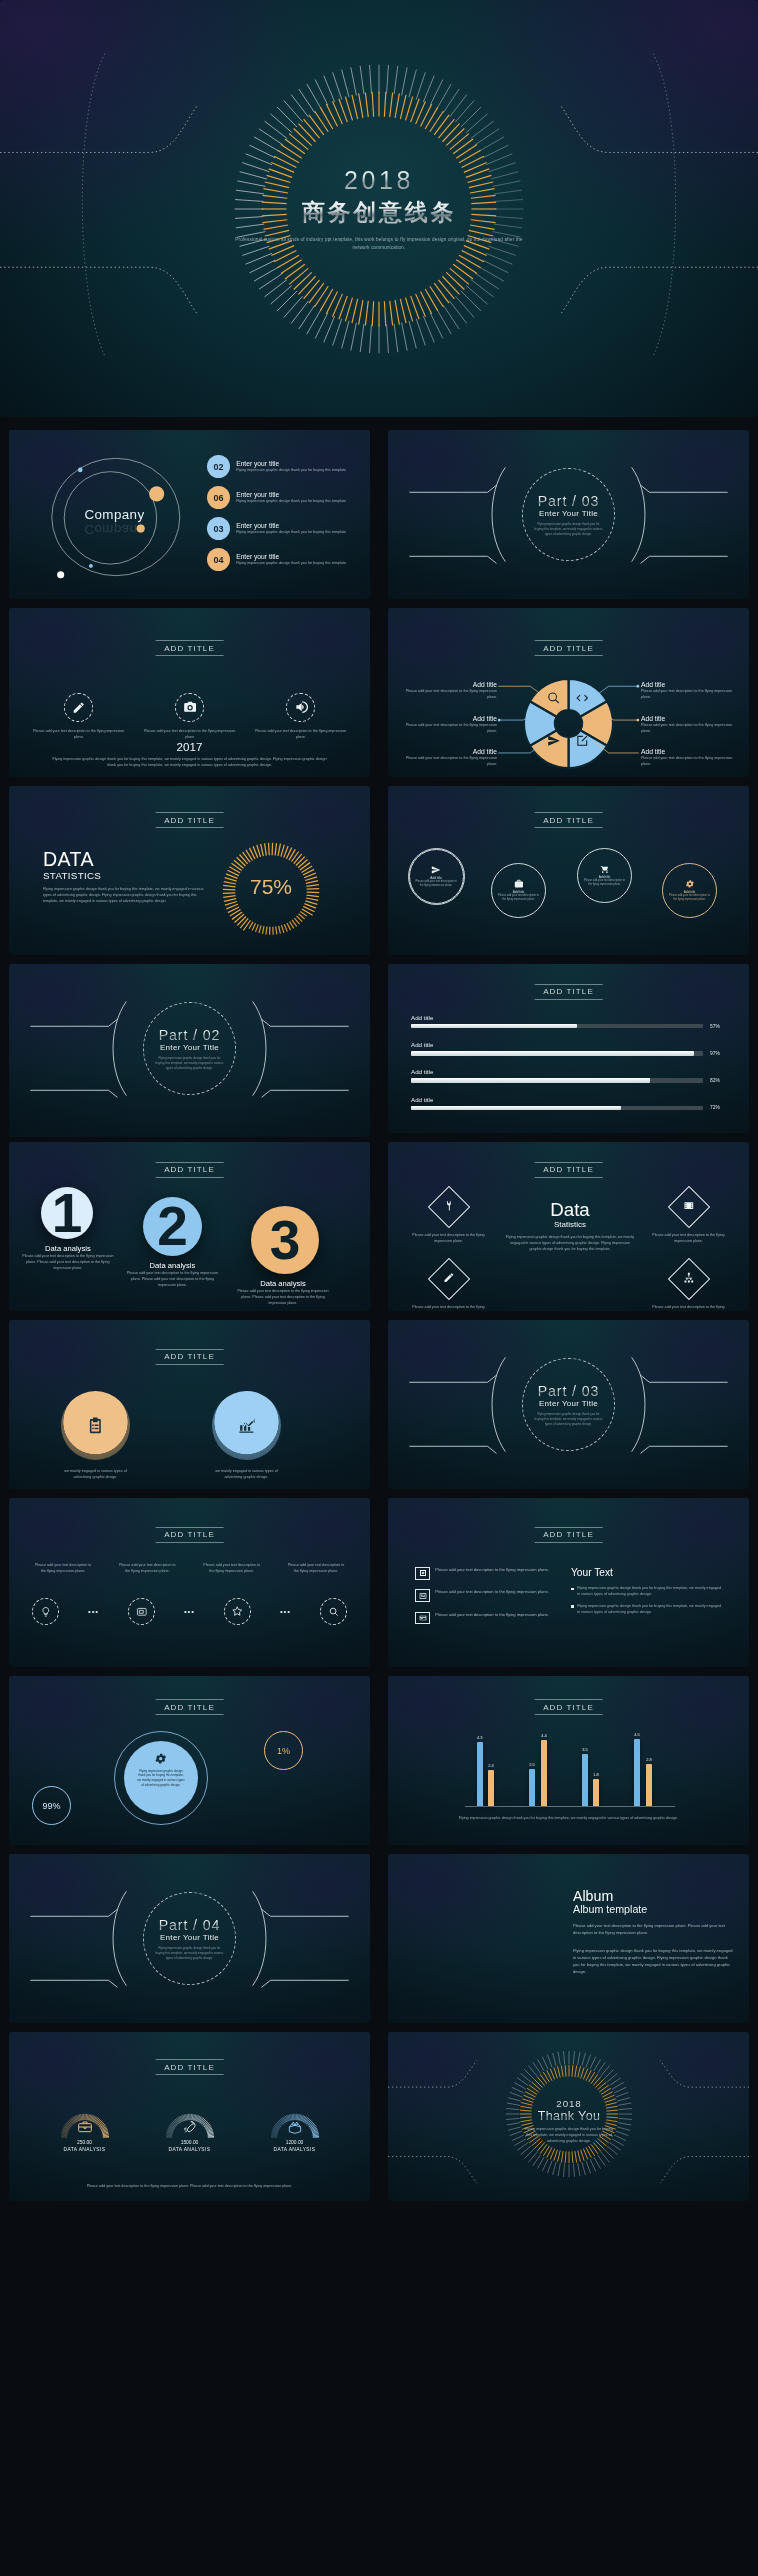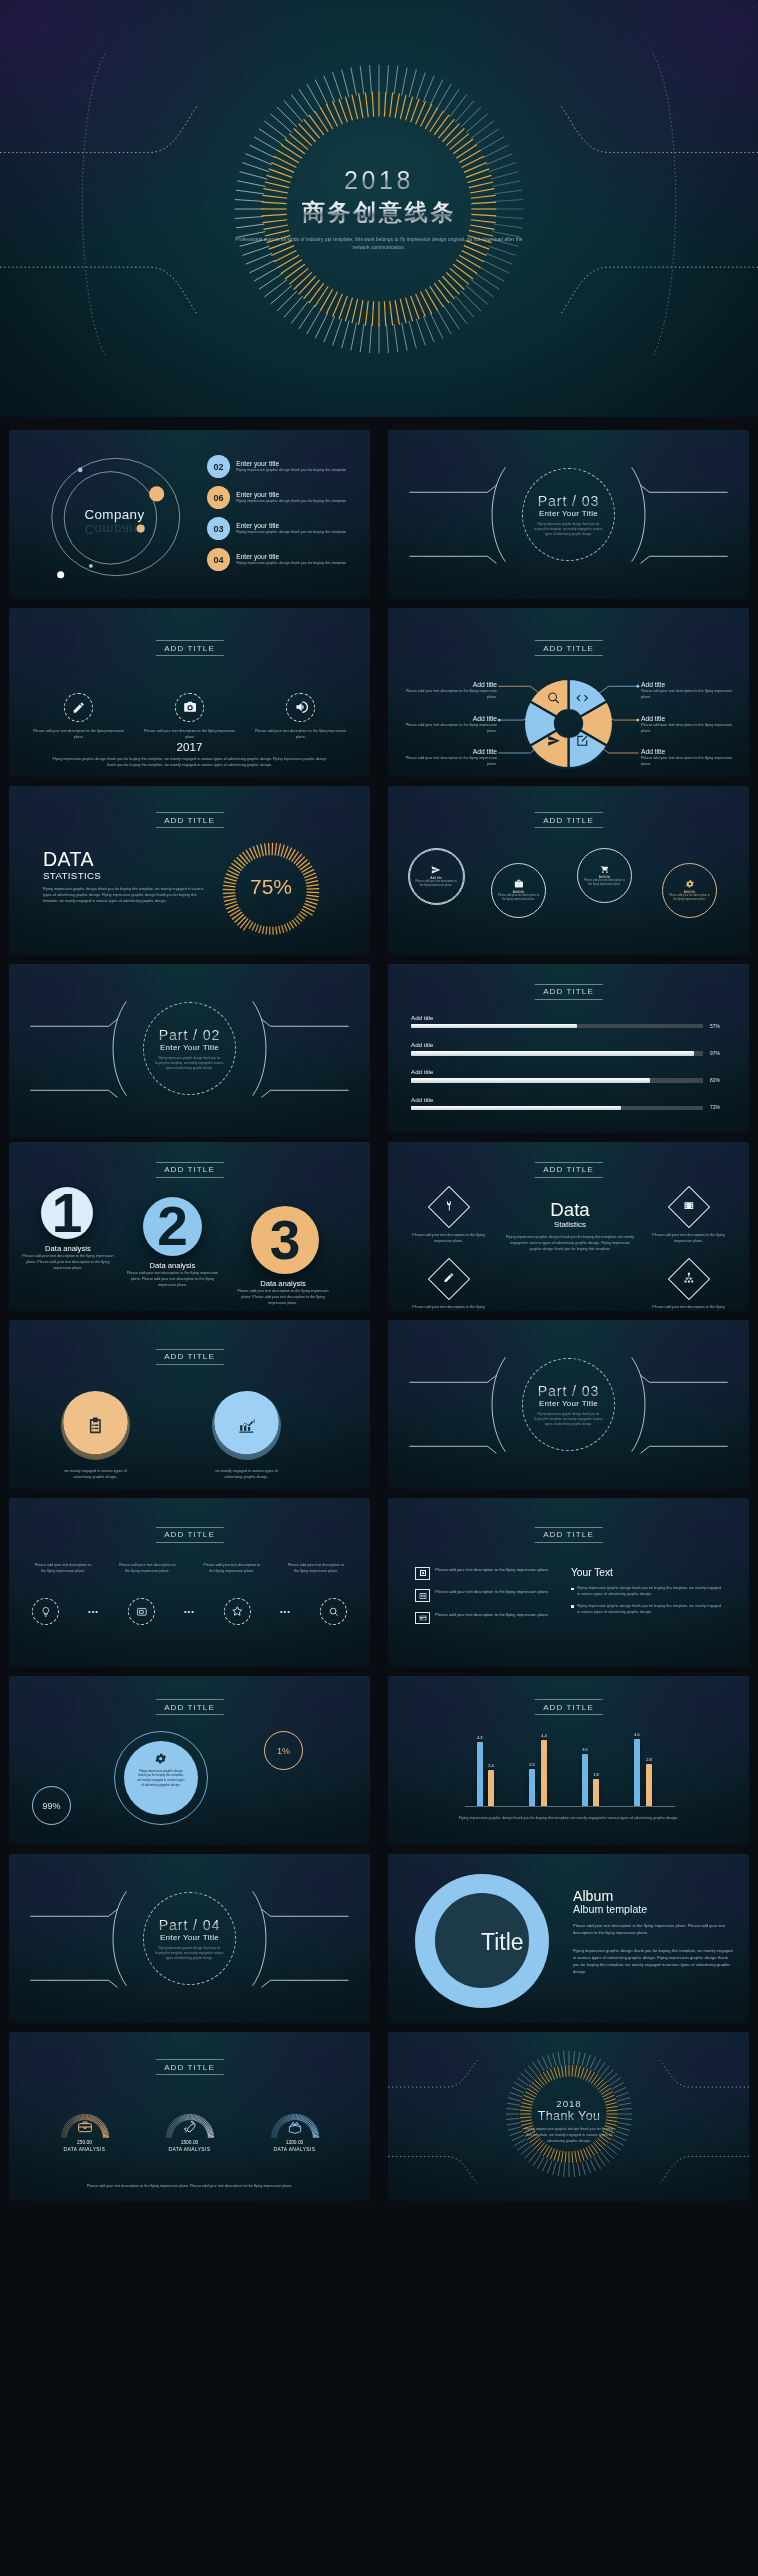--- a/index.html
+++ b/index.html
@@ -1007,25 +1007,20 @@
     <div style="position:absolute;left:134px;top:38px">
       <div class="part-circle">
         <div class="part-title">Part  / 04</div>
         <div class="part-sub">Enter Your Title</div>
         <div class="part-desc">Flying impression graphic design thank you for buying this template, we mainly engaged in various types of advertising graphic design.</div>
       </div>
     </div>
   </div>
 
   <div class="slide" style="left:388px;top:1854px;width:361px;height:169px">
-    <div style="position:absolute;left:27px;top:19.6px;width:134px;height:134px">
-      <div style="position:absolute;inset:0;border-radius:50%;background:#8fc7ef"></div>
-      <div style="position:absolute;inset:19.6px;border-radius:50%;background:#1d3a48"></div>
-      <div style="position:absolute;left:66px;top:55px;font-size:23px;color:#eaf2f5">Title</div>
-    </div>
     <div style="position:absolute;left:185px;top:34px;width:160px">
       <div style="font-size:14.2px;color:#fff">Album</div>
       <div style="font-size:10.7px;color:#eef4f6;margin-top:-0.9px">Album template</div>
       <div class="tiny2" style="margin-top:8px">Please add your text description to the flying impression plane. Please add your text description to the flying impression plane.</div>
       <div class="tiny2" style="margin-top:10.7px">Flying impression graphic design thank you for buying this template, we mainly engaged in various types of advertising graphic design. Flying impression graphic design thank you for buying this template, we mainly engaged in various types of advertising graphic design.</div>
     </div>
   </div>
 
   <div class="slide" style="left:9px;top:2032px;width:361px;height:169px">
     <div class="addtitle" style="top:27px">ADD TITLE</div>

